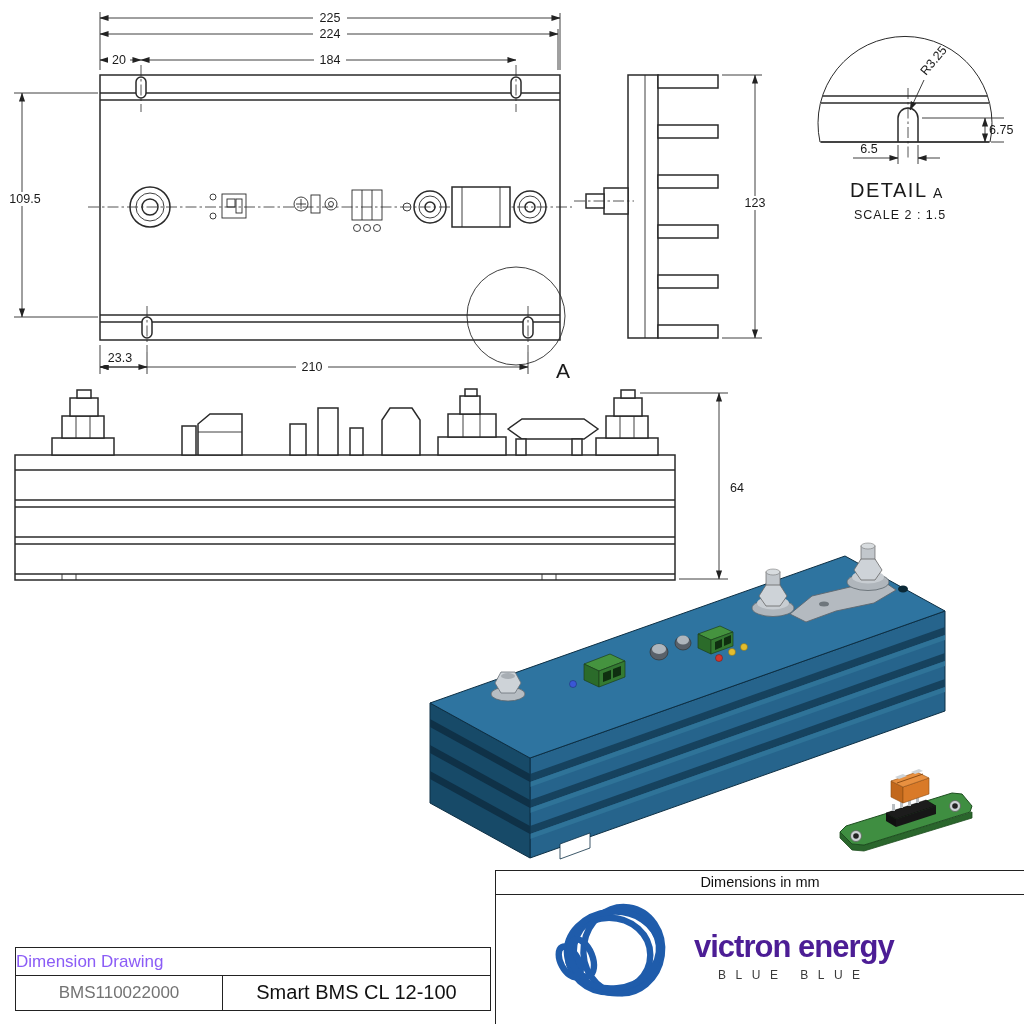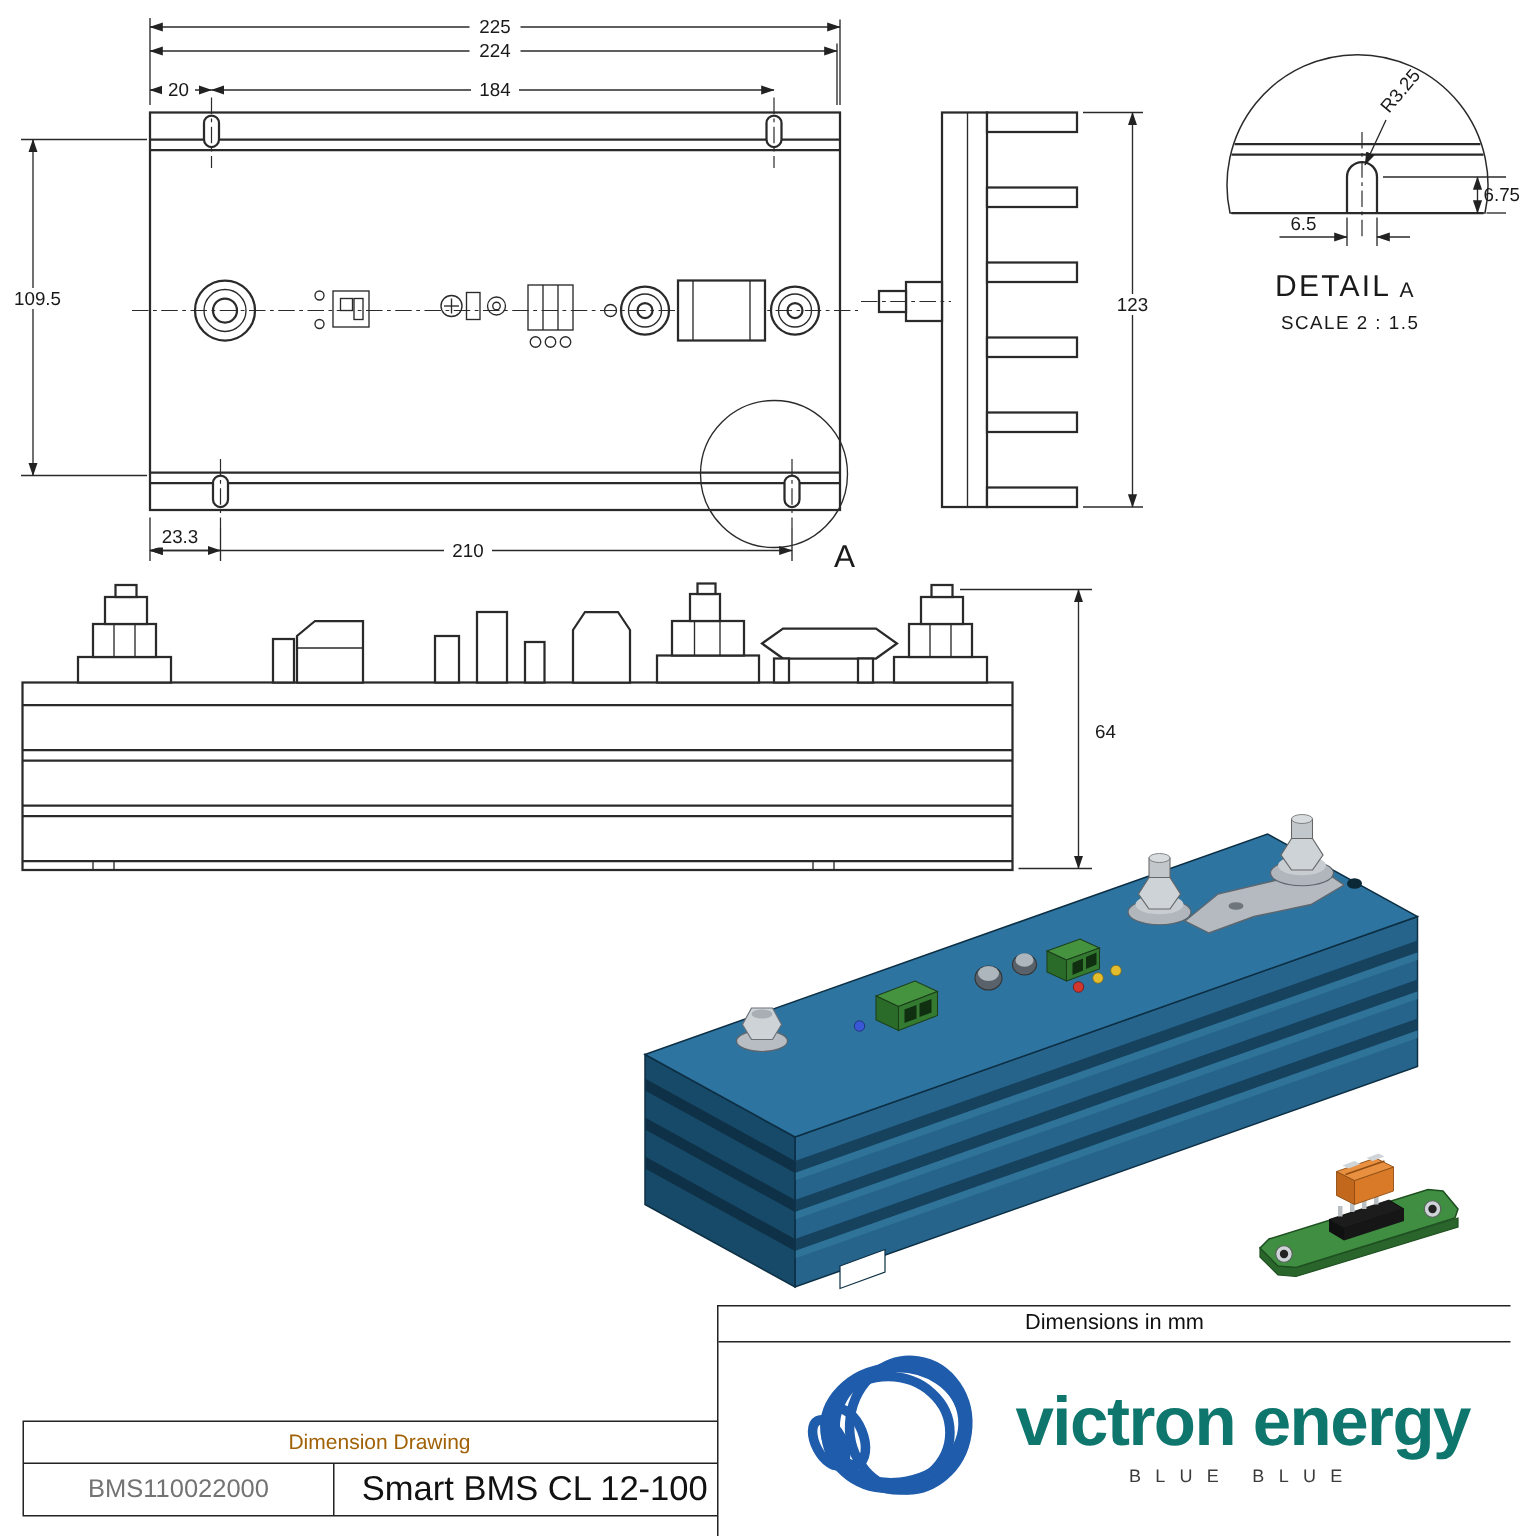--- a/index.html
+++ b/index.html
@@ -11,31 +11,31 @@
   .ol  { fill:none; stroke:#2a2a2a; stroke-width:1.5; }
   .ol2 { fill:#fff;  stroke:#2a2a2a; stroke-width:1.5; }
   .tl  { fill:none; stroke:#2a2a2a; stroke-width:0.9; }
   .dim { fill:none; stroke:#2a2a2a; stroke-width:0.9; }
   .cl  { fill:none; stroke:#2a2a2a; stroke-width:0.8; stroke-dasharray:11 3 2.5 3; }
   .bg  { fill:#fff; }
   .domeb { fill:#fff; stroke:#2a2a2a; stroke-width:1; }
   .dt  { font:12.5px "Liberation Sans", sans-serif; fill:#1a1a1a; }
 
   .title-block { position:absolute; left:15px; top:947px; width:476px; border:1.6px solid #222; background:#fff; }
-  .tb-title { height:28px; border-bottom:1.6px solid #222; text-align:center; font-size:14px; line-height:27px; color:#a16207; }
+  .tb-title { height:28px; border-bottom:1.6px solid #222; text-align:left; font-size:17px; line-height:27px; color:#8b5cf6; }
   .tb-row { display:flex; height:34px; }
   .tb-part { width:207px; border-right:1.6px solid #222; text-align:center; font-size:17px; line-height:33px; color:#737373; }
-  .tb-prod { flex:1; text-align:center; font-size:23px; line-height:33px; color:#111; }
-
-  .footer-block { position:absolute; left:478px; top:870px; width:529px; height:154px; border-top:1.6px solid #222; border-left:1.6px solid #222; background:#fff; }
+  .tb-prod { flex:1; text-align:center; font-size:20px; line-height:33px; color:#111; }
+
+  .footer-block { position:absolute; left:495px; top:870px; width:529px; height:154px; border-top:1.6px solid #222; border-left:1.6px solid #222; background:#fff; }
   .units-note { height:24px; border-bottom:1.2px solid #222; text-align:center; font-size:14.5px; line-height:22px; color:#111; }
   .brand { display:flex; align-items:center; padding:6px 0 0 40px; }
   .logo { width:152px; height:108px; }
   .brand-text { margin-left:6px; }
-  .brand-name { font-size:46px; font-weight:bold; letter-spacing:-1px; color:#0f766e; white-space:nowrap; }
+  .brand-name { font-size:31px; font-weight:bold; letter-spacing:-1px; color:#4c1d95; white-space:nowrap; }
   .brand-tagline { font-size:12px; letter-spacing:9.5px; color:#3a3a3a; margin-top:3px; text-align:center; white-space:nowrap; }
 </style>
 </head>
 <body>
 
 <svg id="sheet" width="1024" height="1024" viewBox="0 0 1024 1024">
   <defs>
     <marker id="arw" viewBox="0 0 10 10" refX="9.5" refY="5" markerWidth="10" markerHeight="10" orient="auto-start-reverse">
       <path d="M0,1.6 L10,5 L0,8.4 Z" fill="#222"></path>
     </marker>

